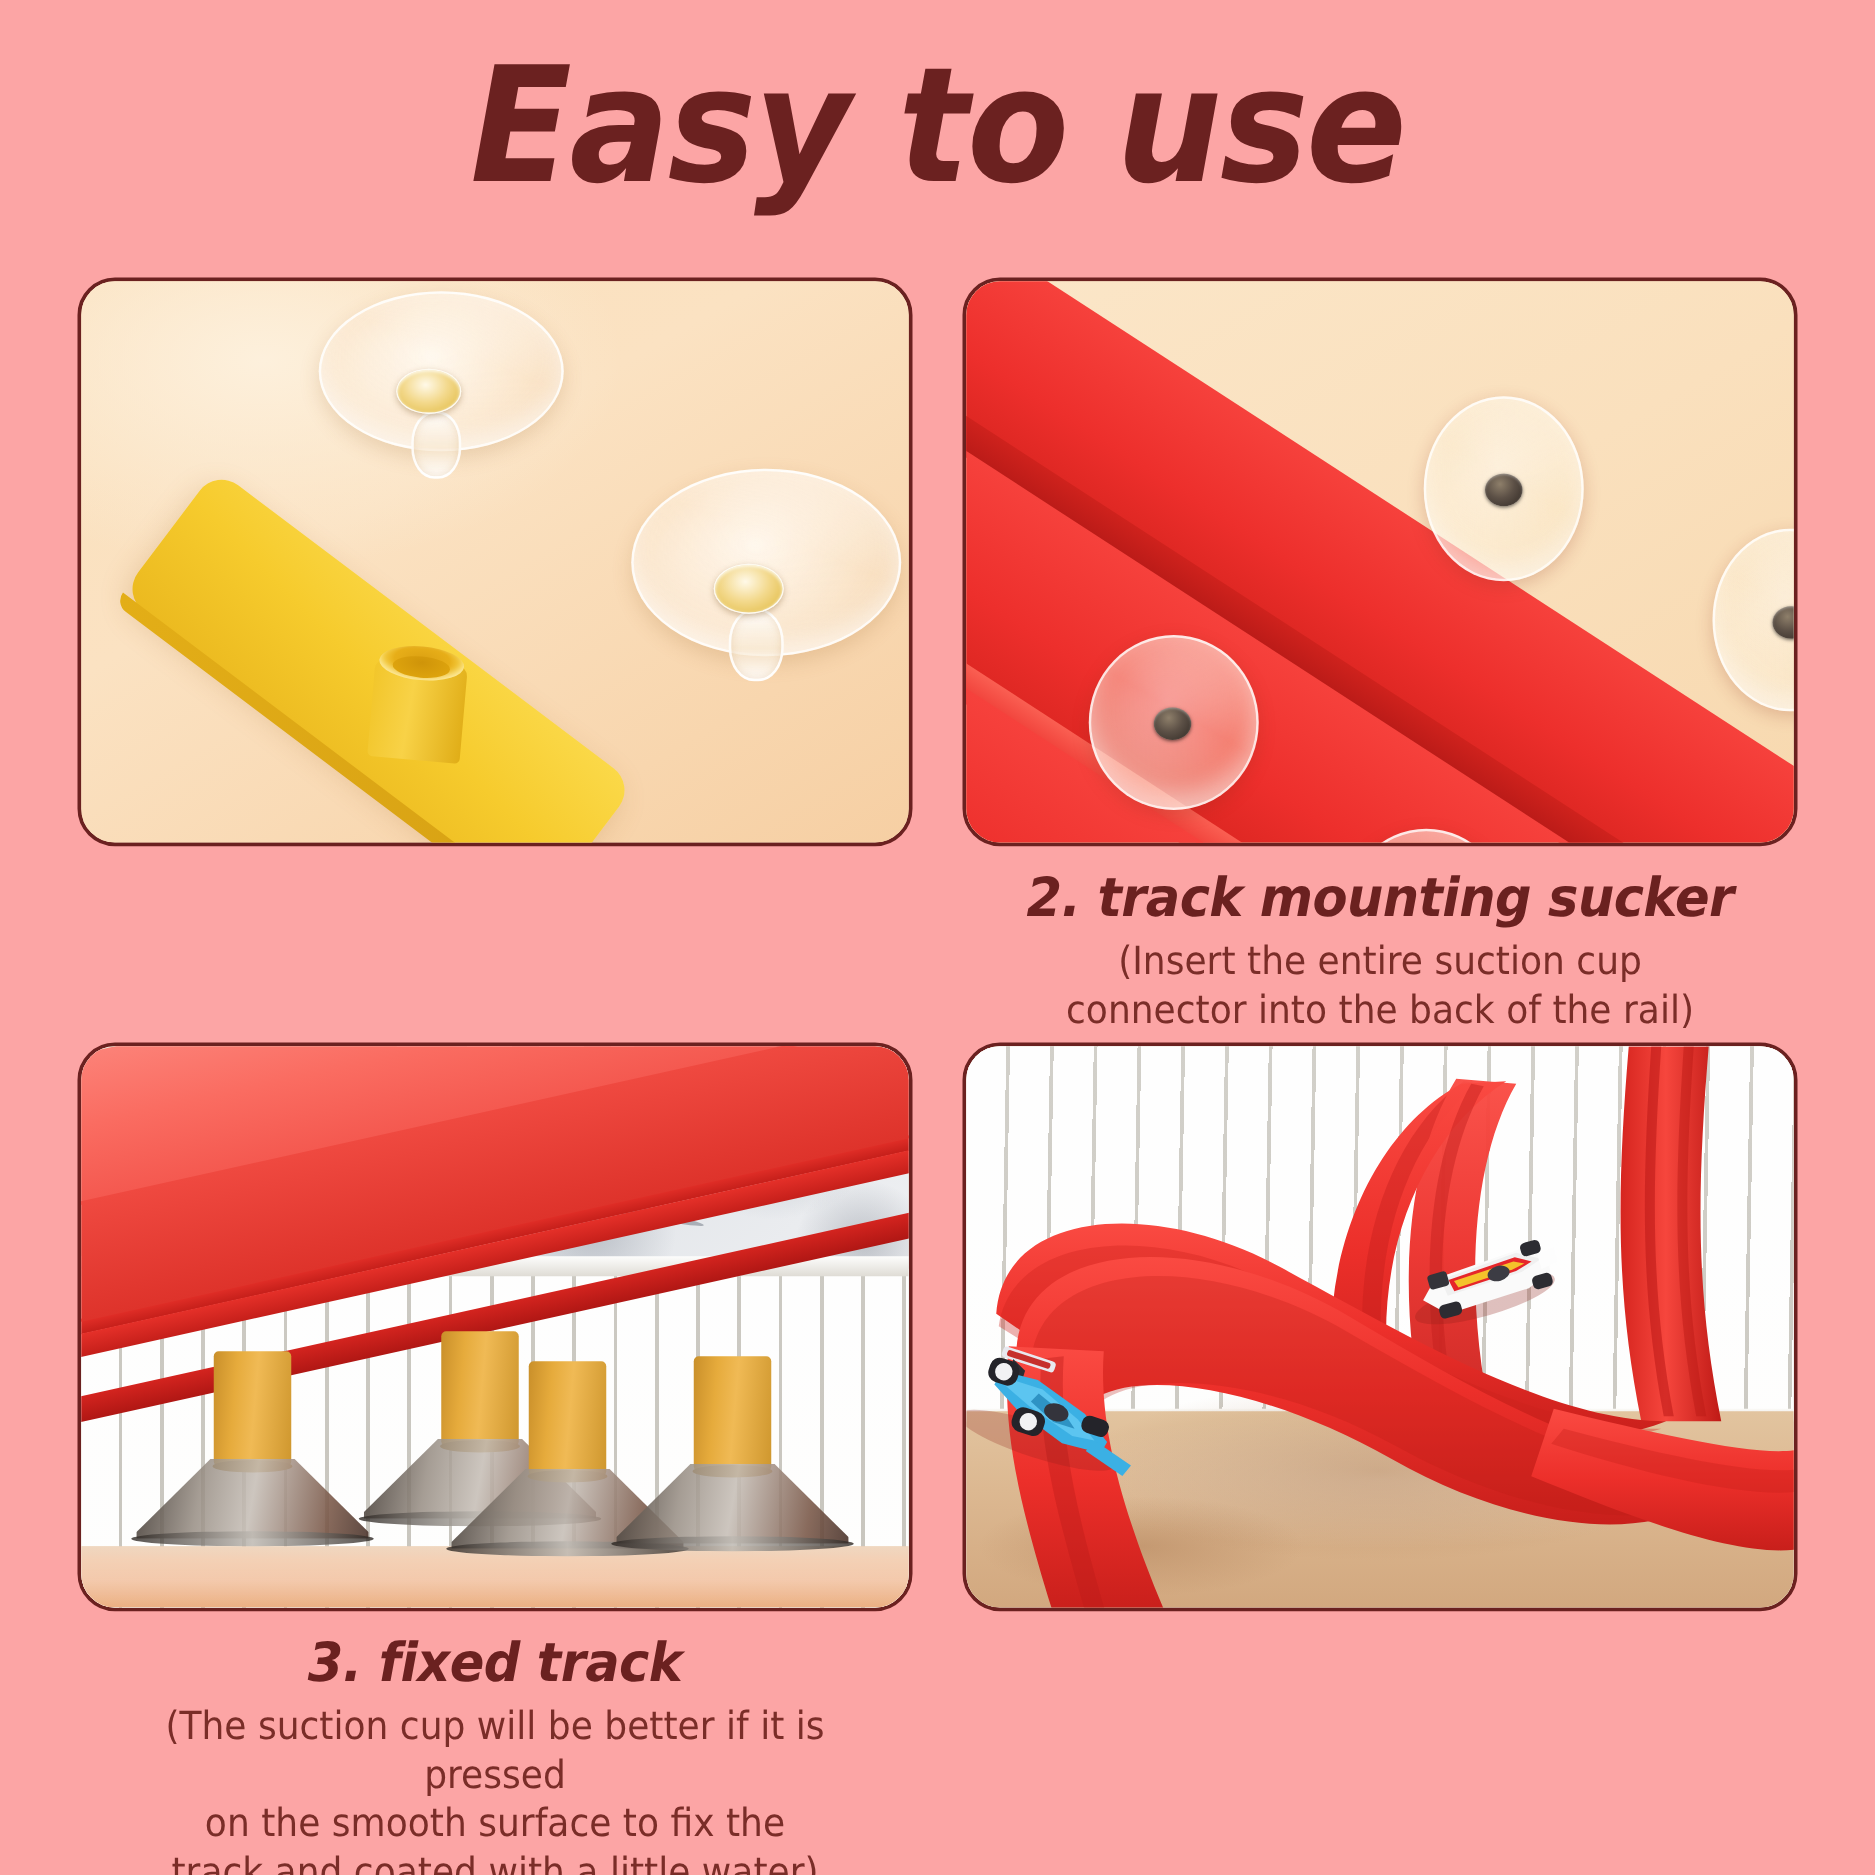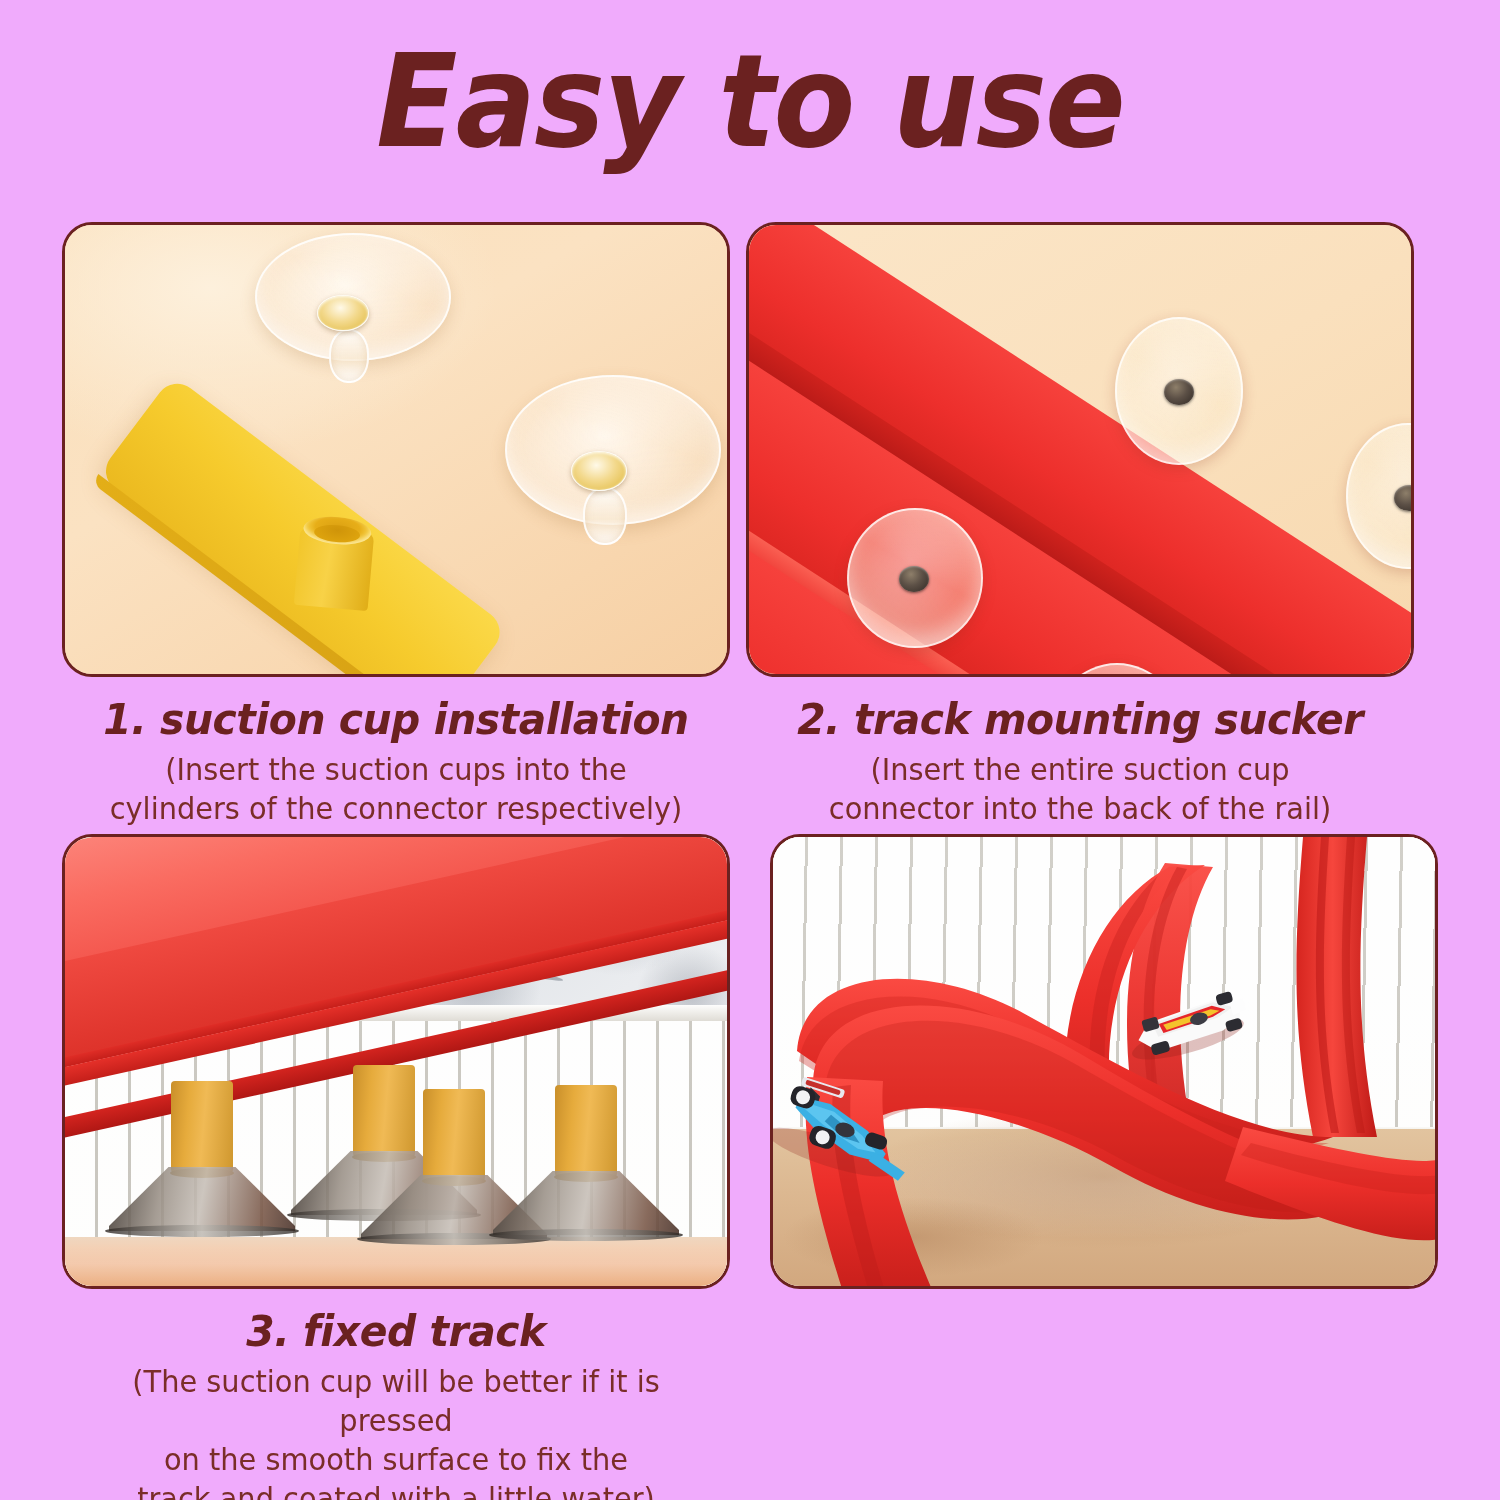--- a/index.html
+++ b/index.html
@@ -3,41 +3,41 @@
 <meta charset="utf-8">
 <title>Easy to use</title>
 <style>
   * { margin:0; padding:0; box-sizing:border-box; }
   html, body {
     width:1500px; height:1500px;
     background:#ffffff;
     font-family:"Liberation Sans", sans-serif;
     overflow:hidden;
   }
-  .page { position:relative; width:1500px; height:1500px; background:#f0abfc; }
+  .page { position:relative; width:1500px; height:1500px; background:#fca5a5; }
 
   
   .title {
     position:absolute; top:28px; left:0; width:1500px;
     text-align:center;
     font-family:"DejaVu Sans", sans-serif;
     font-size:128px;
     font-weight:bold;
     font-style:italic;
     letter-spacing:-2px;
     color:#6b2120;
     transform:scaleX(0.93);
     line-height:1.15;
   }
 
   
   .grid { position:absolute; top:222px; left:0; width:1500px; height:1280px; }
   .cell { position:absolute; width:668px; }
   .cell-1 { left:62px;  top:0; }
-  .cell-2 { left:746px; top:0; }
+  .cell-2 { left:770px; top:0; }
   .cell-3 { left:62px;  top:612px; }
   .cell-4 { left:770px; top:612px; }
 
   .panel {
     position:relative;
     width:668px; height:455px;
     border:3px solid #6b2120;
     border-radius:30px;
     overflow:hidden;
     background:#fbe3c3;
@@ -272,27 +272,20 @@
           <div class="sucker p1-suck-1">
             <div class="disc"></div>
               <div class="stem"></div>
               <div class="hub"></div>
           </div>
           <div class="sucker p1-suck-2">
             <div class="disc"></div>
               <div class="stem"></div>
               <div class="hub"></div>
           </div>
-        </div>
-      </div>
-      <div class="caption">
-        <div class="cap-head">1. suction cup installation</div>
-        <div class="cap-sub">
-          <span>(Insert the suction cups into the</span>
-          <span>cylinders of the connector respectively)</span>
         </div>
       </div>
     </div>
 
     <div class="cell cell-2">
       <div class="panel">
         <div class="panel-inner">
           <div class="p2-bg"></div>
 
           <div class="p2-band b-red" style="top:-250px; height:150px;"></div>

